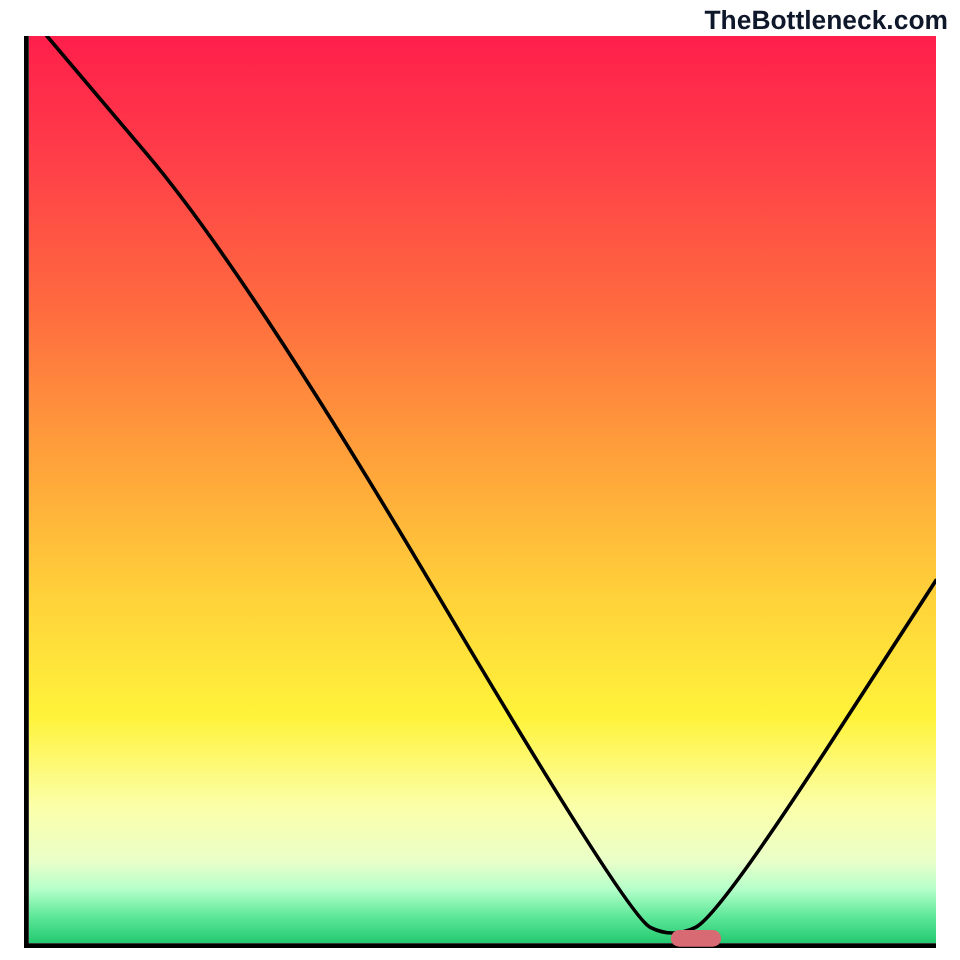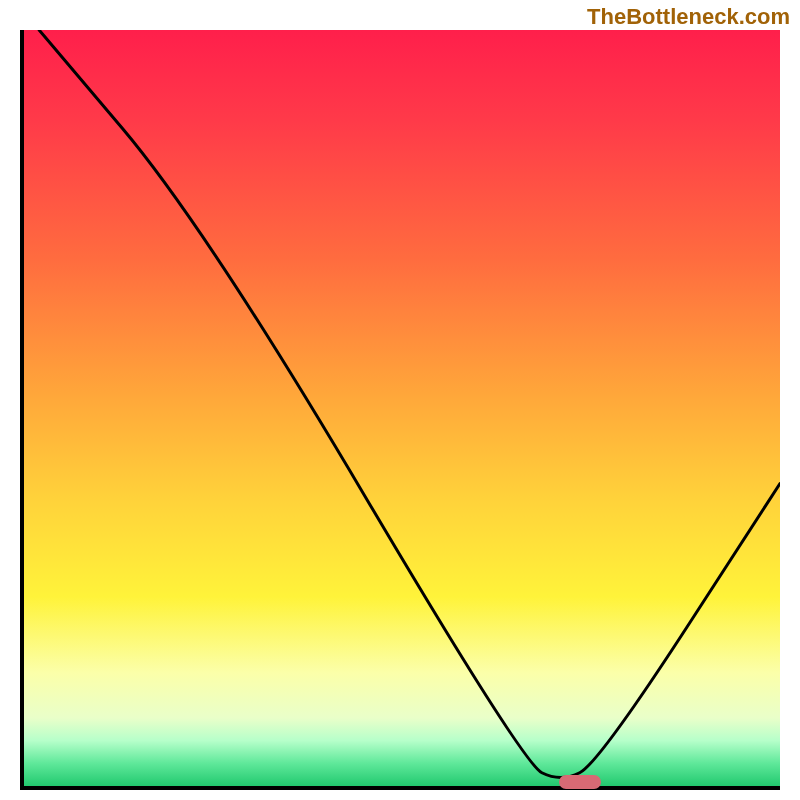--- a/index.html
+++ b/index.html
@@ -10,21 +10,21 @@
     position: relative;
     font-family: Arial, sans-serif;
     background: #fff;
   }
   .watermark {
     position: absolute;
     top: 4px;
     right: 10px;
     font-size: 22px;
     font-weight: bold;
-    color: #a16207;
+    color: #0f172a;
     z-index: 10;
   }
   .chart-wrap {
     position: absolute;
     top: 30px;
     left: 20px;
     width: 760px;
     height: 760px;
     border-left: 4px solid #000;
     border-bottom: 4px solid #000;

